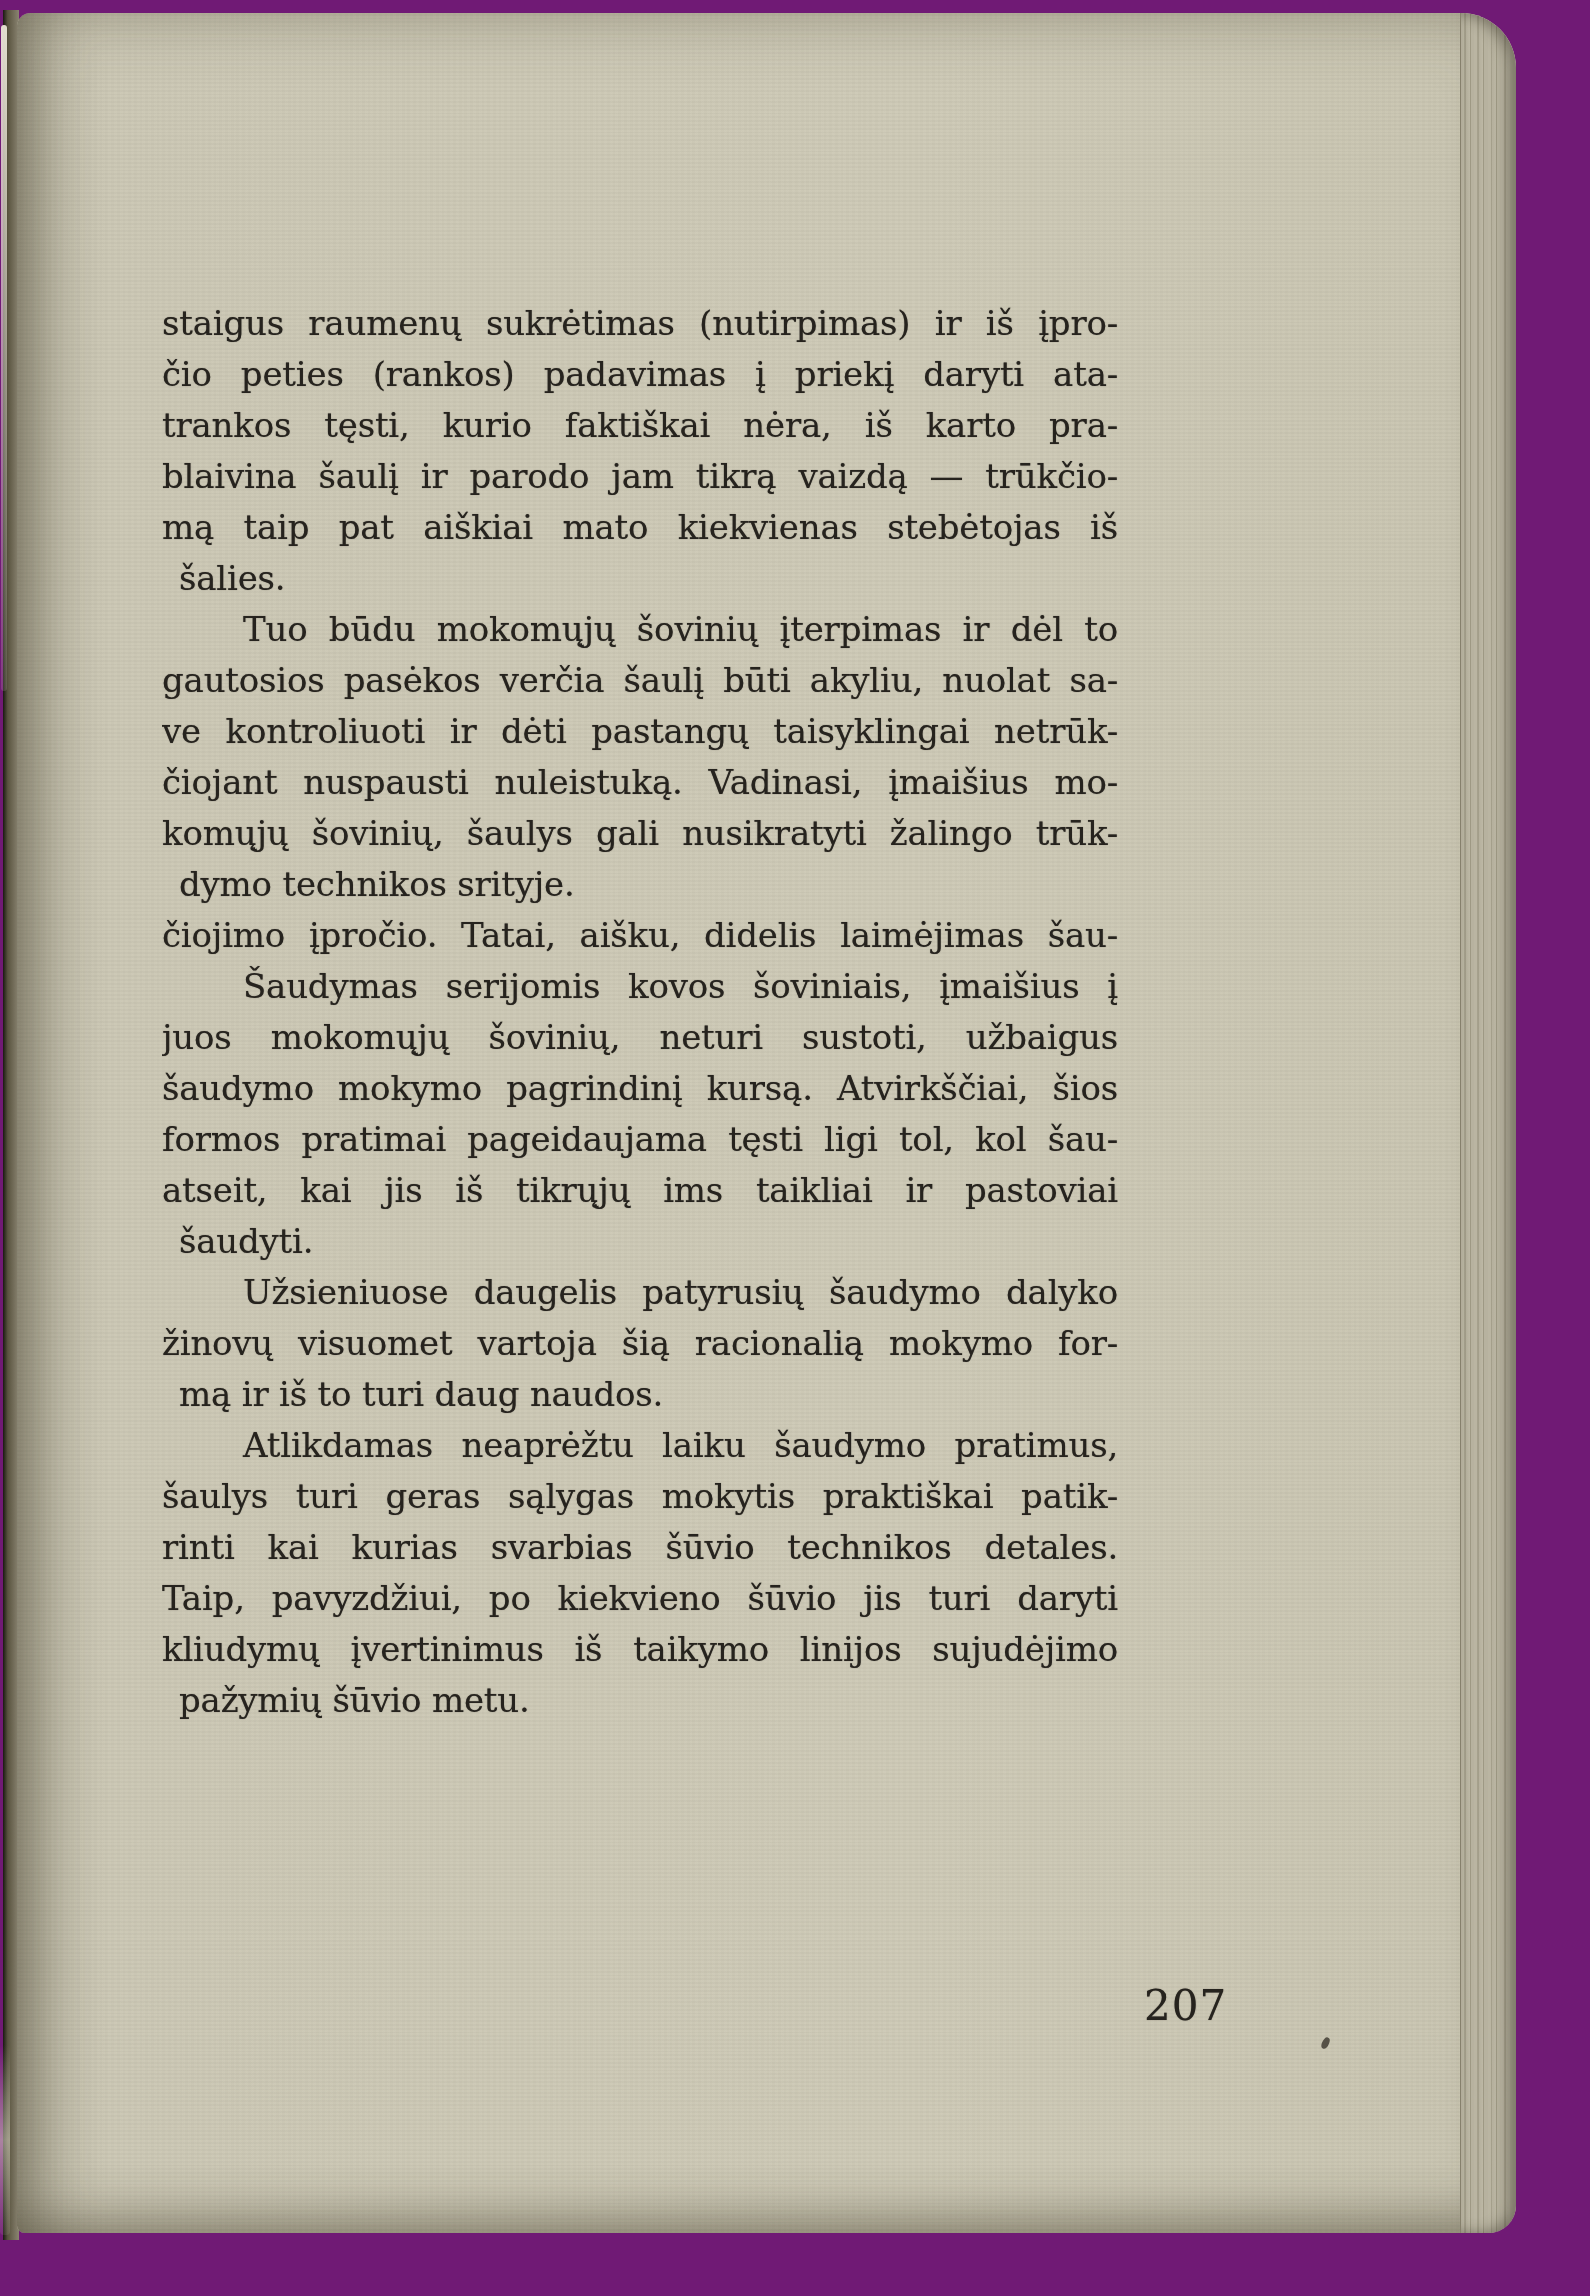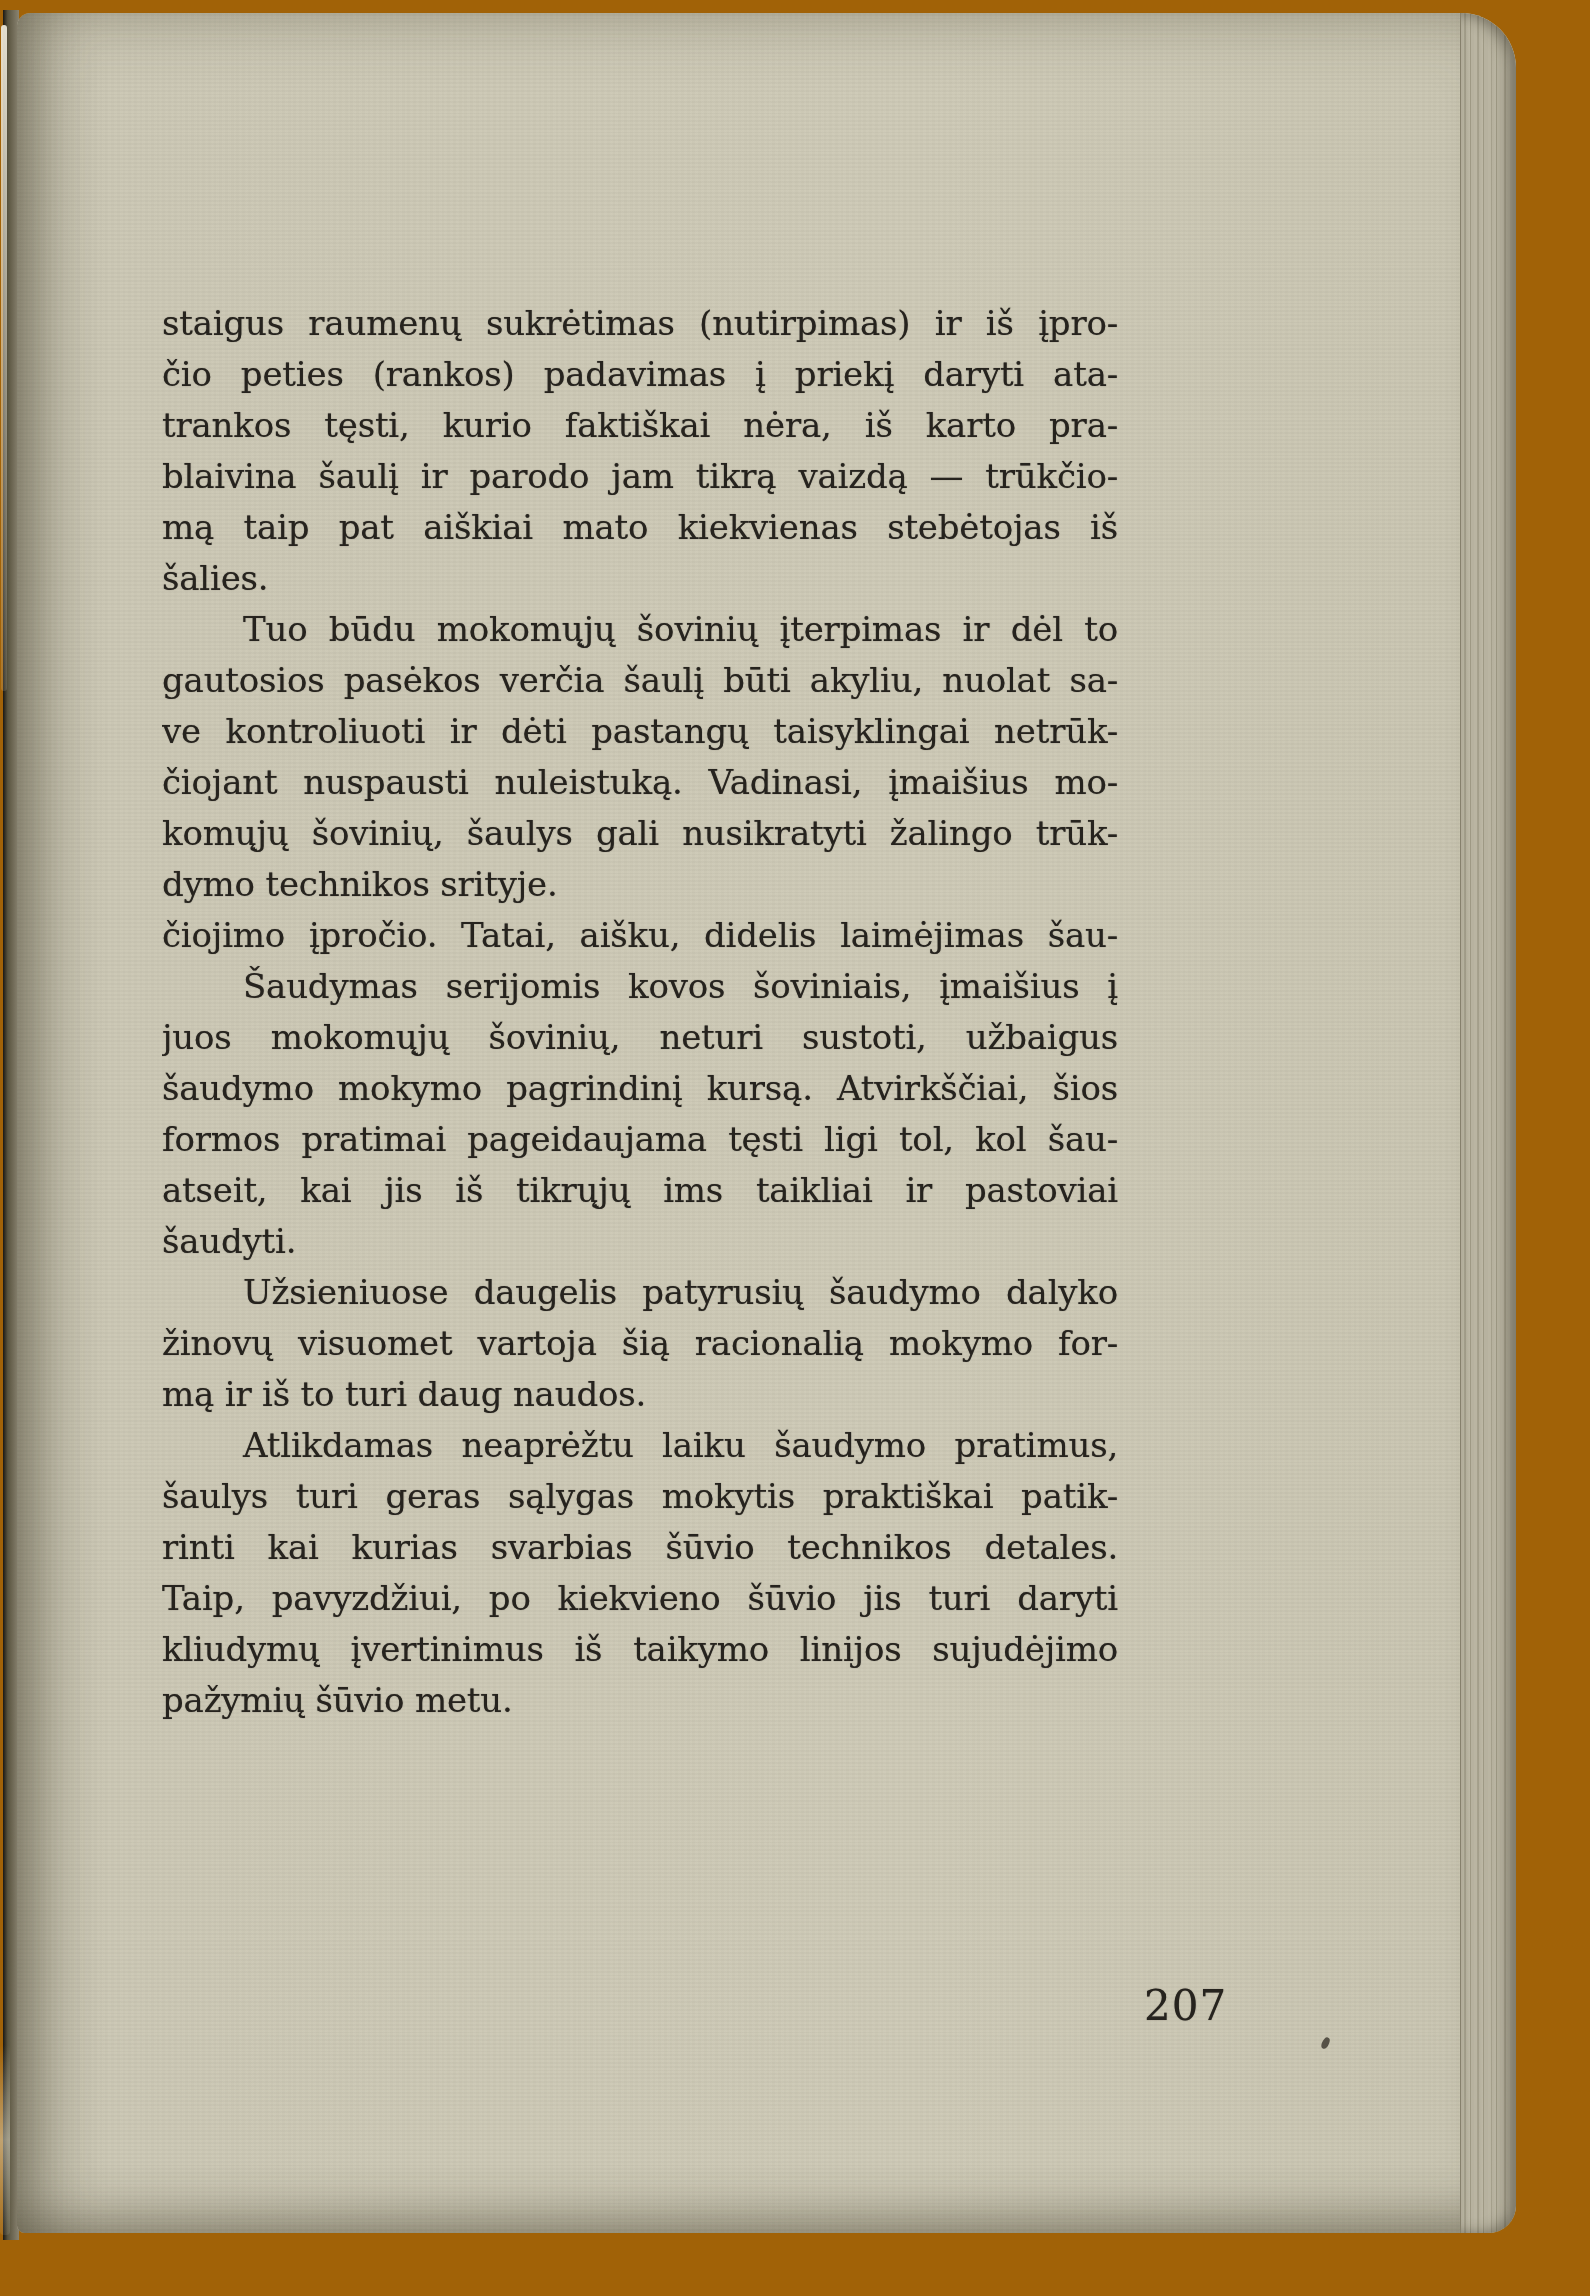--- a/index.html
+++ b/index.html
@@ -5,21 +5,21 @@
   html, body { margin: 0; padding: 0; }
   body {
     width: 1590px; height: 2297px;
     background: #0d0b08;
     font-family: "DejaVu Serif", "Liberation Serif", serif;
     overflow: hidden;
   }
   .screen {
     position: relative;
     width: 1590px; height: 2297px;
-    background: #a16207;
+    background: #701a75;
     overflow: hidden;
   }
   
   .gutter {
     position: absolute;
     left: 2.9px; top: 9.5px; width: 16px; height: 2230px;
     background: linear-gradient(90deg, #1a1813 0%, #59543f 30%, #756f5c 70%, #8a8471 100%);
   }
   
   .sliver-top {
@@ -77,21 +77,21 @@
   }
   .paragraph { margin: 0; }
   .line {
     height: 51px;
     text-align: justify;
     text-align-last: justify;
     overflow: hidden;
     white-space: normal;
   }
   .line.indent { text-indent: 81px; }
-  .line.flush { text-align-last: left; }
+  .line.flush { text-align-last: left; margin-left: 17px; }
   .page-number {
     position: absolute;
     left: 1127px; top: 1971px;
     color: #26231e;
     font-size: 42px;
     line-height: 44px;
     letter-spacing: 1px;
     text-shadow: 0 0 1px rgba(38,35,30,0.55);
   }
   

